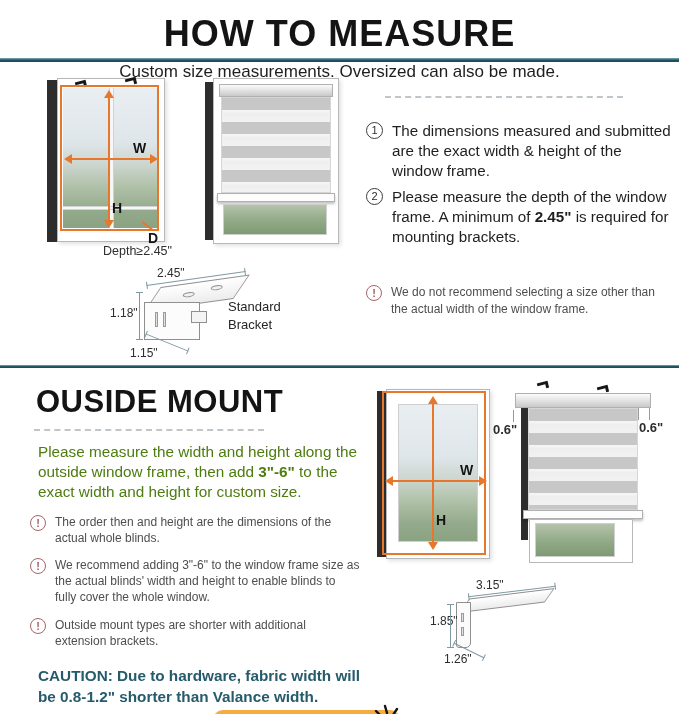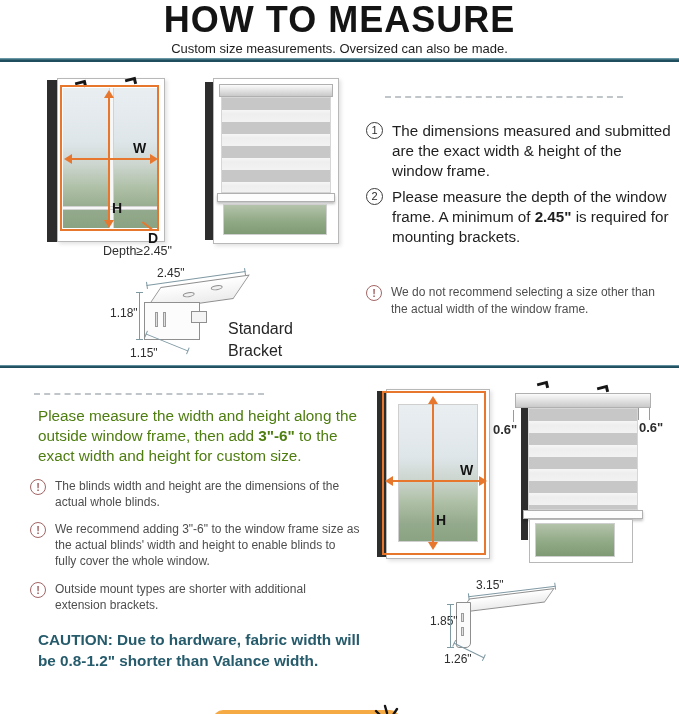--- a/index.html
+++ b/index.html
@@ -2,22 +2,22 @@
 <html><head>
 <meta charset="utf-8">
 <style>
   * { margin:0; padding:0; box-sizing:border-box; }
   html,body { background:#fff; }
   body { font-family:"Liberation Sans", sans-serif; color:#222; }
   .page { position:relative; width:679px; height:714px; background:#fff; overflow:hidden; }
 
   
   .hdr { position:absolute; left:0; top:0; width:100%; text-align:center; }
-  .hdr h1 { font-size:36px; font-weight:700; letter-spacing:1px; color:#141414; line-height:1.0; padding-top:2px; }
-  .hdr p  { font-size:13px; color:#1e1e1e; margin-top:3px; }
+  .hdr h1 { font-size:36px; font-weight:700; letter-spacing:1px; color:#141414; line-height:1.0; padding-top:16px; }
+  .hdr p  { font-size:17px; color:#1e1e1e; margin-top:10px; }
   .rule { position:absolute; left:0; width:100%; height:4px;
           background:linear-gradient(180deg,#7eacb6 0%,#1f4e5f 55%,#1f4e5f 100%); }
   .rule1 { top:58px; }
   .rule2 { top:365px; height:3px; }
 
   
   .sec-h { font-size:31px; font-weight:700; color:#141414; letter-spacing:0.5px; }
   .dashes { border-top:2px dashed #bfc5c8; height:0; }
   .step { display:flex; gap:9px; }
   .num { flex:none; width:17px; height:17px; border:1.3px solid #3c3c3c; border-radius:50%;
@@ -155,31 +155,32 @@
       <span class="slot" style="left:10px;top:9px;"></span>
       <span class="slot" style="left:18px;top:9px;"></span>
       <span style="position:absolute;right:-8px;top:8px;width:16px;height:12px;border:1px solid #8f8f8f;background:#f4f4f4;"></span>
     </div>
     <span class="dlab" style="left:57px;top:4px;">2.45"</span>
     <div class="dim h" style="left:46px;top:16px;width:100px;transform:rotate(-8deg);"></div>
     <span class="dlab" style="left:10px;top:44px;">1.18"</span>
     <div class="dim v" style="left:39px;top:30px;height:48px;"></div>
     <span class="dlab" style="left:30px;top:84px;">1.15"</span>
     <div class="dim h" style="left:44px;top:80px;width:46px;transform:rotate(22deg);"></div>
-    <div class="dlab" style="left:128px;top:36px;width:90px;font-size:16px;line-height:1.4;white-space:normal;color:#262626;margin-top:20px;">Standard Bracket</div>
+    <div class="dlab" style="left:128px;top:36px;width:90px;font-size:13px;line-height:1.4;white-space:normal;color:#262626;">Standard Bracket</div>
   </div>
 
   <div class="rule rule2"></div>
 
   <div class="out-col">
+    <div class="sec-h">OUSIDE MOUNT</div>
     <div class="dashes"></div>
     <p class="intro"><span>Please measure the width and height along the outside window frame, then add </span><b>3"-6"</b><span> to the exact width and height for custom size.</span></p>
     <div class="note">
       <span class="wi">!</span>
-      <p class="txt">The blinds width and height are the dimensions of the actual whole blinds.</p>
+      <p class="txt">The order then and height are the dimensions of the actual whole blinds.</p>
     </div>
     <div class="note">
       <span class="wi">!</span>
       <p class="txt">We recommend adding 3"-6" to the window frame size as the actual blinds' width and height to enable blinds to fully cover the whole window.</p>
     </div>
     <div class="note">
       <span class="wi">!</span>
       <p class="txt">Outside mount types are shorter with additional extension brackets.</p>
     </div>
     <p class="caution"><span>CAUTION: Due to hardware, fabric width will be </span><b>0.8-1.2"</b><span> shorter than Valance width.</span></p>

